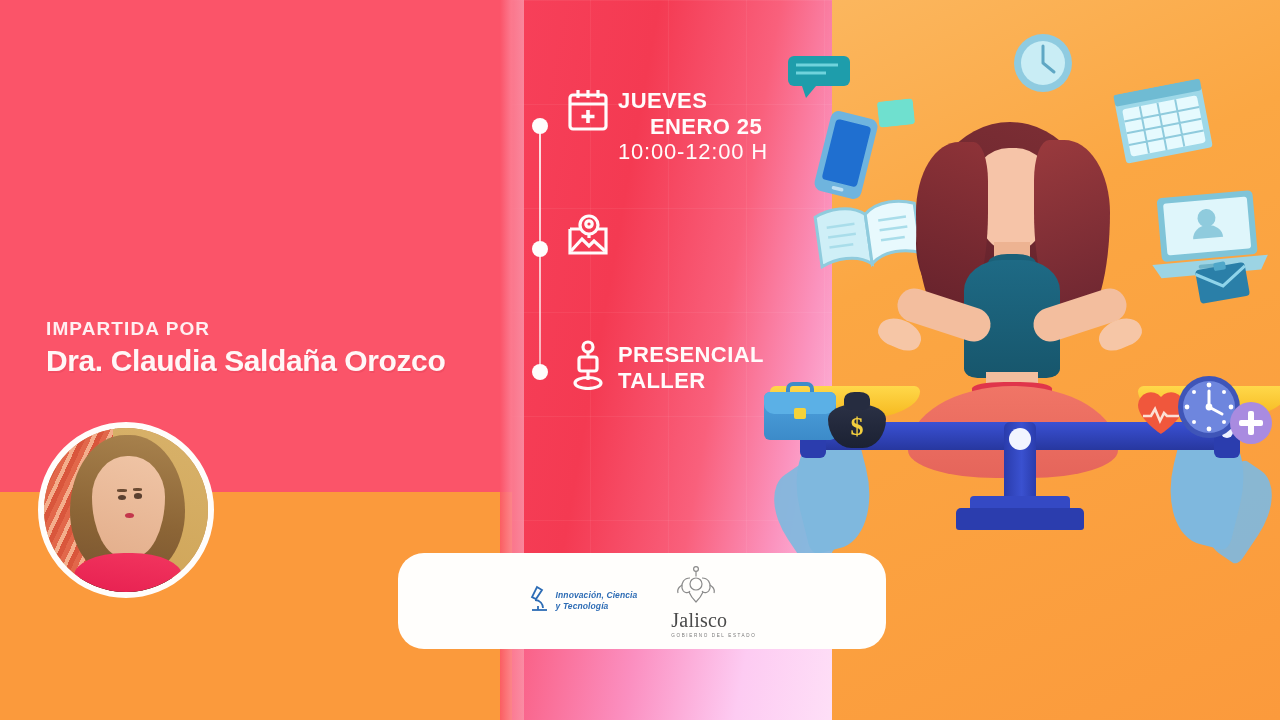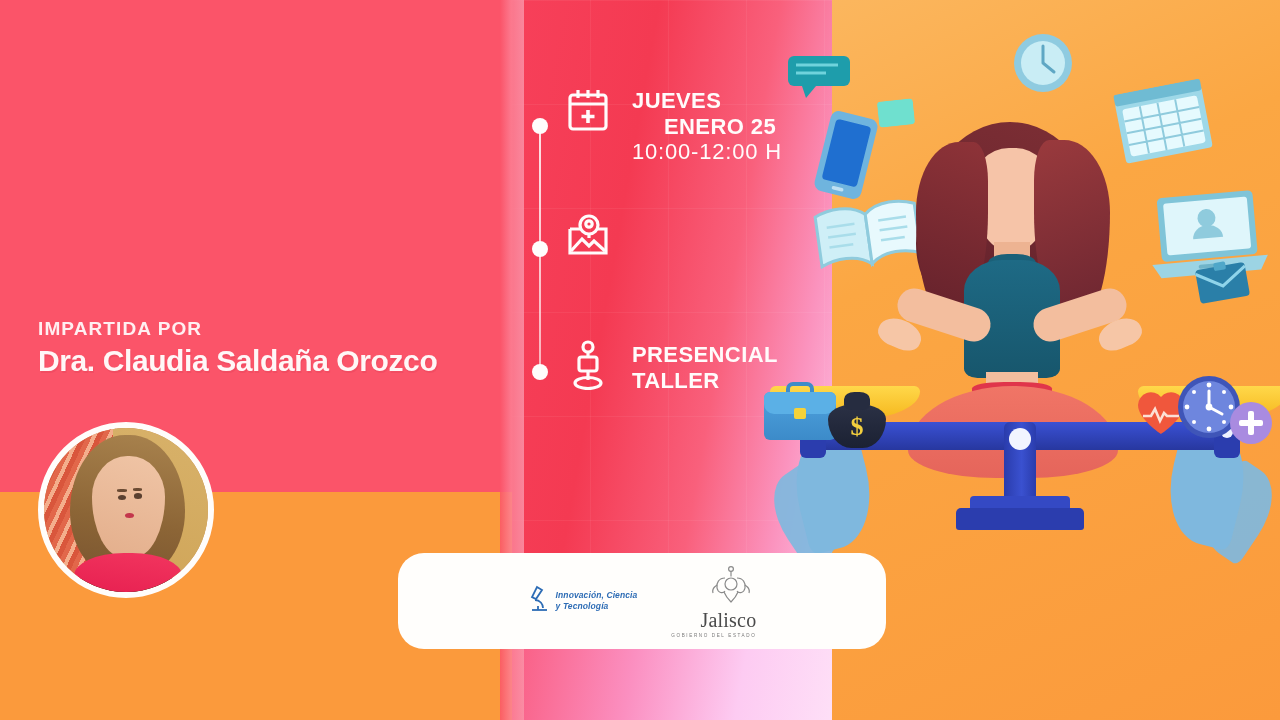--- a/index.html
+++ b/index.html
@@ -44,21 +44,21 @@
     letter-spacing:-1.5px;
     text-shadow:1px 2px 0 rgba(200,40,60,.18);
   }
   .h-line.l2 { margin-top:6px; }
   .h-sub {
     margin-top:16px; font-size:32px; font-weight:700; color:#FFF7F7;
     letter-spacing:-.7px;
     text-shadow:1px 2px 0 rgba(200,40,60,.16);
   }
 
-  .speaker { position:absolute; left:38px; top:318px; width:470px; }
+  .speaker { position:absolute; left:46px; top:318px; width:470px; }
   .speaker-pre {
     font-size:19px; font-weight:700; color:#FFEFF1; letter-spacing:1.1px;
   }
   .speaker-name {
     margin-top:4px; font-size:30px; font-weight:700; color:#FFF7F7;
     letter-spacing:-.4px;
     text-shadow:1px 2px 0 rgba(200,40,60,.16);
   }
 
   
@@ -106,21 +106,21 @@
     background:linear-gradient(180deg,rgba(255,255,255,.85),rgba(255,255,255,.6));
   }
   .tl-dot { position:absolute; left:-4px; width:16px; height:16px;
             border-radius:50%; background:#FFFDFC; }
   .tl-dot.d1 { top:0; }
   .tl-dot.d2 { top:123px; }
   .tl-dot.d3 { top:246px; }
 
   
   .info { position:absolute; left:566px; top:0; width:270px; }
-  .info-row { position:absolute; display:flex; align-items:flex-start; gap:22px; }
+  .info-row { position:absolute; display:flex; align-items:flex-start; gap:8px; }
   .info-row.r1 { top:86px; }
   .info-row.r2 { top:212px; }
   .info-row.r3 { top:340px; }
   .ic { flex:0 0 auto; width:44px; height:50px; position:relative; }
   .ic svg { display:block; }
   .info-text { padding-top:2px; }
   .it-line {
     font-size:22px; line-height:1.17; font-weight:700; color:#FFFBFB;
     letter-spacing:.4px; white-space:nowrap;
   }
@@ -280,21 +280,21 @@
   .logobar {
     position:absolute; left:398px; top:553px; width:488px; height:96px;
     background:#FFFEFC; border-radius:26px;
     display:flex; align-items:center; justify-content:center; gap:34px;
   }
   .logo-redi { display:flex; align-items:center; gap:9px; }
   .redi-mark { width:74px; height:48px; }
   .redi-txt { font-size:8px; line-height:1.5; color:#5B6470; letter-spacing:.2px; }
   .logo-ict { display:flex; align-items:center; gap:6px;font-style:italic; }
   .ict-txt { font-size:8.5px; line-height:1.35; font-weight:700; color:#2D6CB5; letter-spacing:.1px; }
-  .logo-jal { text-align:right; }
+  .logo-jal { text-align:left; }
   .jal-name { font-size:20px; color:#4A4A4A; letter-spacing:.2px;
               font-family:"Liberation Serif", serif; }
   .jal-sub { font-size:4.6px; color:#7A7A7A; letter-spacing:1.6px; margin-top:1px; }
 </style>
 </head>
 <body>
 
 <div id="poster">
 
   <div class="bg-left-pink"></div>

